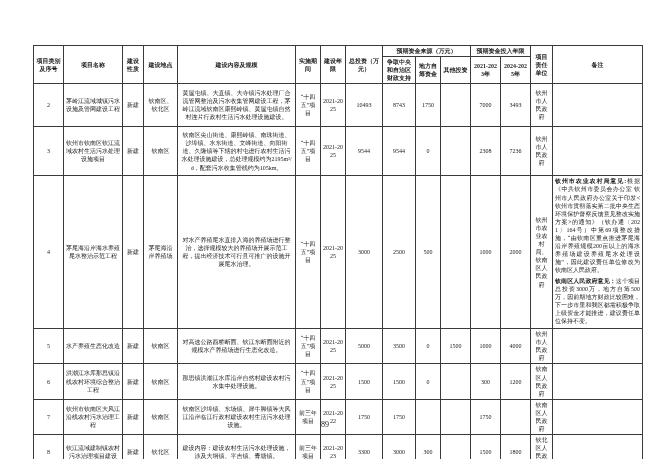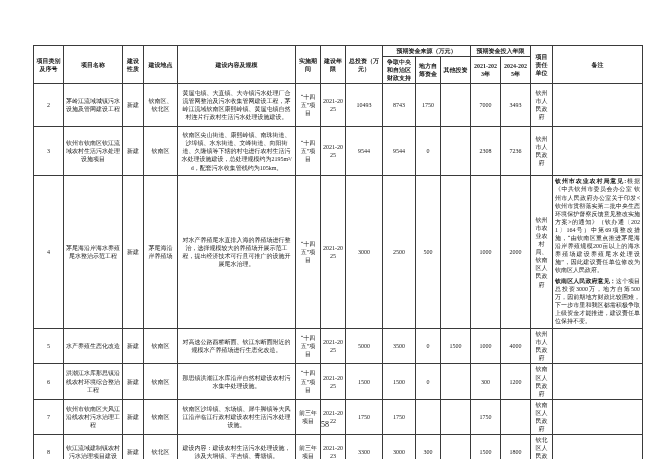--- a/index.html
+++ b/index.html
@@ -231,14 +231,14 @@
         <td>300</td>
         <td></td>
         <td>1500</td>
         <td>1800</td>
         <td>钦北区人民政府</td>
         <td class="remark"></td>
       </tr>
     </tbody>
   </table>
 
-  <div class="pagenum">58</div>
+  <div class="pagenum">89</div>
 </div>
 
 </body></html>

